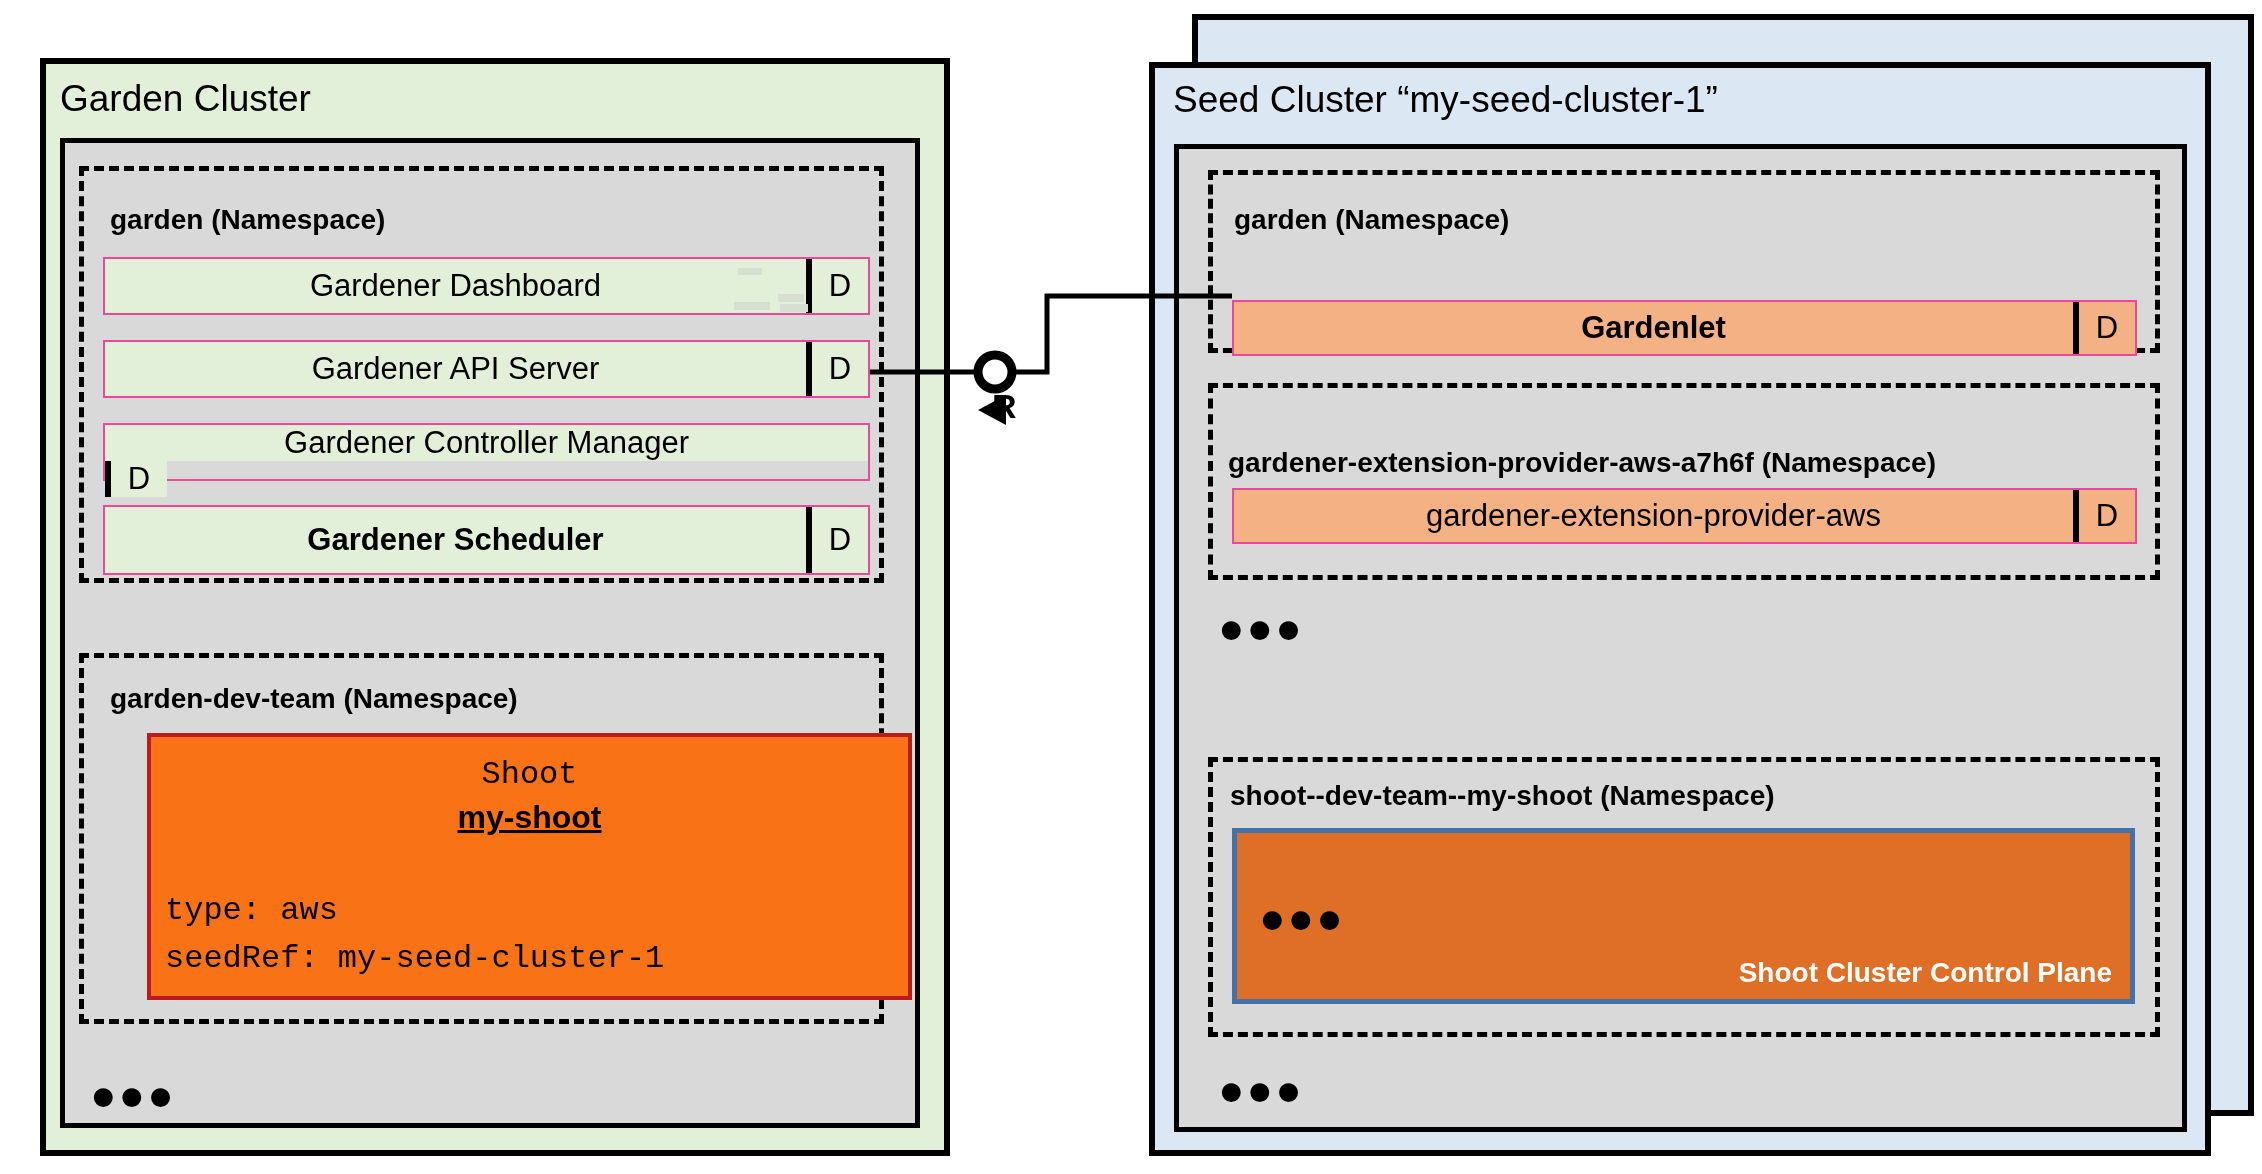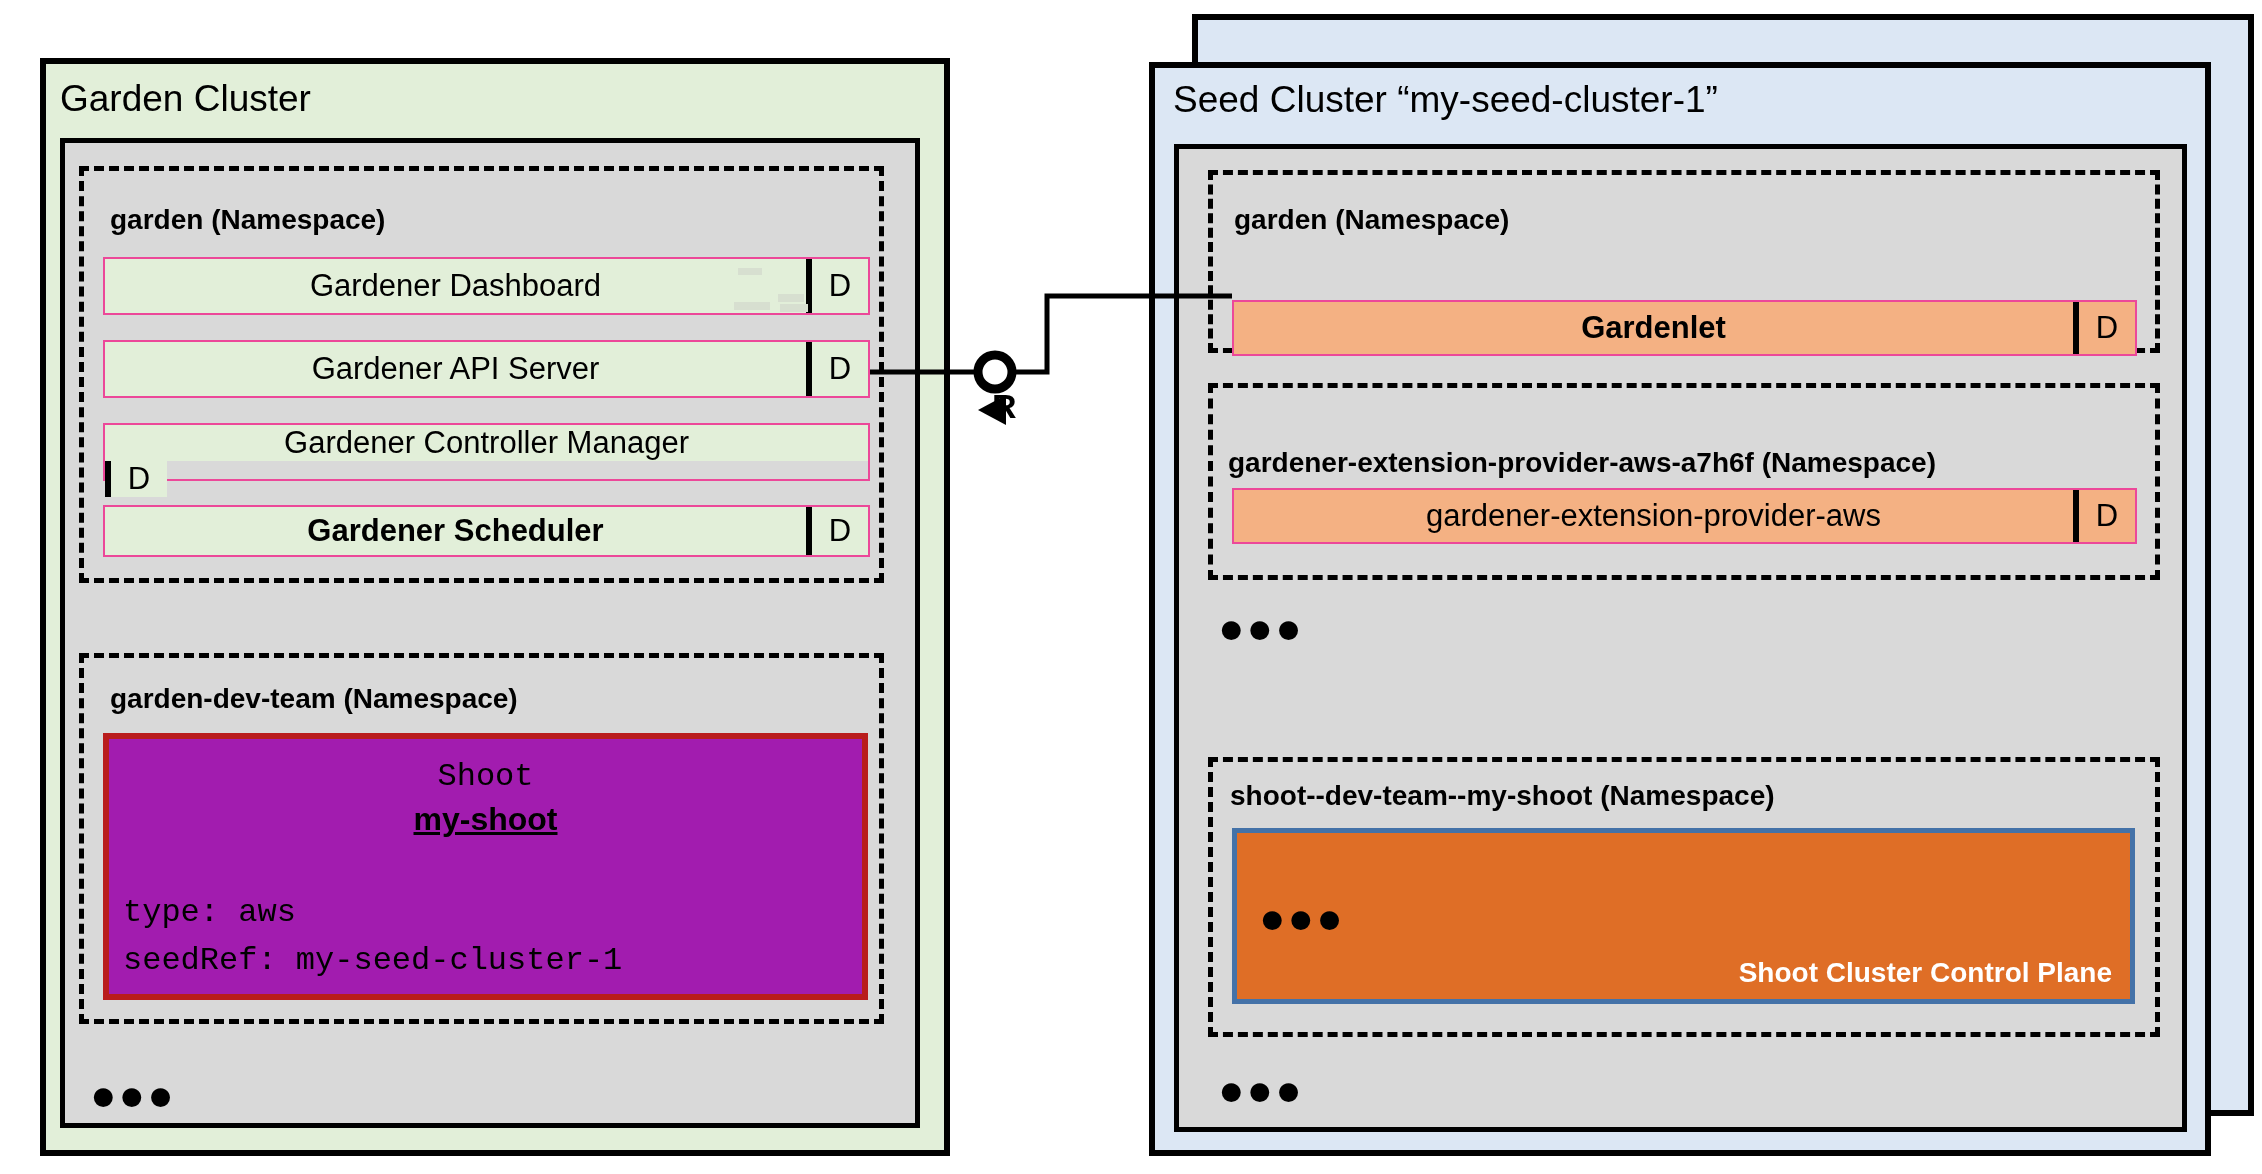--- a/index.html
+++ b/index.html
@@ -85,22 +85,23 @@
     font-weight: bold;
     line-height: 1;
     color: #000000;
     letter-spacing: 2px;
   }
 
   
   .shoot-card {
     position: absolute;
     box-sizing: border-box;
-    border: 6px solid #b91c1c;
-    background: #a21caf;
+    border: 4px solid #b91c1c;
+    background: #f97316;
+    margin-left: 44px;
   }
   .shoot-kind {
     position: absolute;
     left: 0; right: 0;
     text-align: center;
     font-family: "Liberation Mono", monospace;
     font-size: 32px;
     color: #000000;
   }
   .shoot-name {
@@ -223,21 +224,21 @@
   <div class="comp green" style="left:103px; top:340px; width:767px; height:58px;">
     <div class="label">Gardener API Server</div>
     <div class="dbadge">D</div>
   </div>
 
   <div class="comp green" style="left:103px; top:423px; width:767px; height:58px;flex-direction:column;">
     <div class="label">Gardener Controller Manager</div>
     <div class="dbadge">D</div>
   </div>
 
-  <div class="comp green" style="left:103px; top:505px; width:767px; height:52px;">
+  <div class="comp green" style="left:103px; top:505px; width:767px; height:70px;">
     <div class="label bold">Gardener Scheduler</div>
     <div class="dbadge">D</div>
   </div>
 
   <div class="box dashed-ns" style="left:79px; top:653px; width:805px; height:371px;"></div>
   <div class="ns-title" style="left:110px; top:683px;">garden-dev-team (Namespace)</div>
 
   <div class="shoot-card" style="left:103px; top:733px; width:765px; height:267px;">
     <div class="shoot-kind" style="top:19px;">Shoot</div>
     <div class="shoot-name" style="top:62px;text-decoration:underline;">my-shoot</div>

